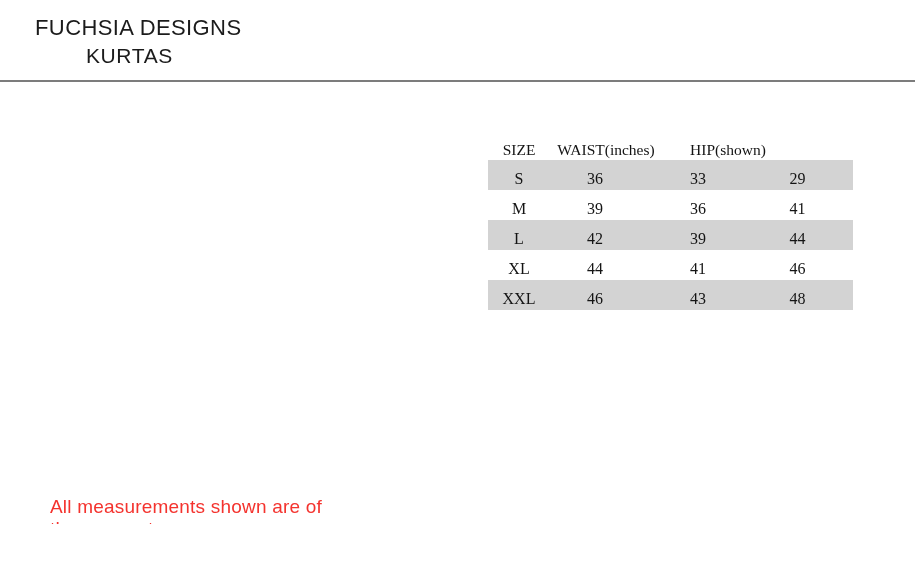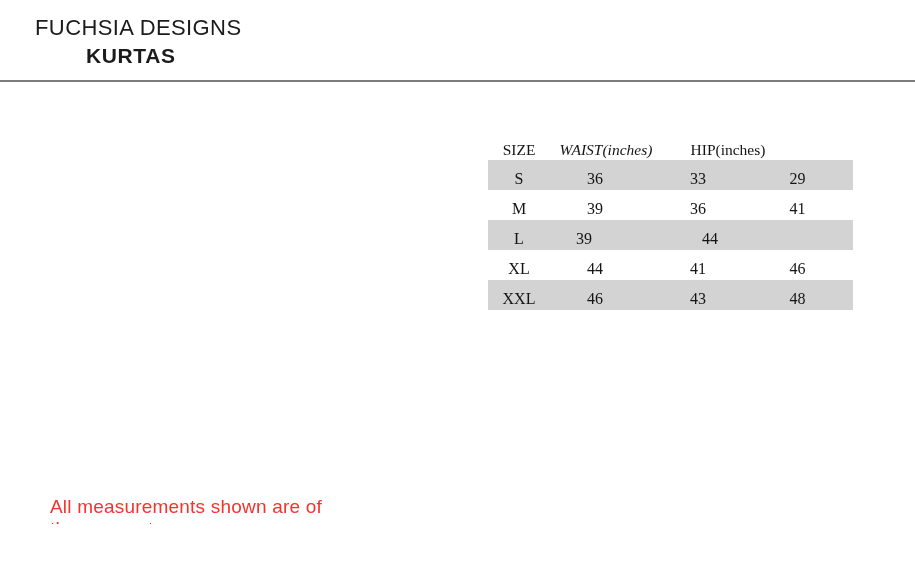--- a/index.html
+++ b/index.html
@@ -19,21 +19,21 @@
     font-family:"Liberation Sans",sans-serif;
     color:#1b1b1b;
   }
   
   .brand-title{
     position:absolute;left:35px;top:15px;
     font-size:22px;font-weight:500;letter-spacing:.4px;color:#1b1b1b;
   }
   .product-title{
     position:absolute;left:86px;top:44px;
-    font-size:21px;font-weight:700;letter-spacing:.6px;color:#1b1b1b;
+    font-size:21px;font-weight:400;letter-spacing:.6px;color:#1b1b1b;
   }
   .header-rule{
     position:absolute;left:0;top:80px;width:915px;height:2px;
     background:var(--divider);
   }
   
   .diagram{position:absolute;left:55px;top:145px;width:240px;height:335px;}
   .diagram svg{display:block;width:240px;height:335px;}
   .garment-line{fill:#ffffff;stroke:var(--outline);stroke-width:3;stroke-linejoin:round;stroke-linecap:round;}
   .thin-line{fill:none;stroke:var(--outline);stroke-width:2;stroke-linecap:round;}
@@ -51,21 +51,21 @@
     position:absolute;left:488px;top:131px;width:365px;
     font-family:"Liberation Serif",serif;color:#141414;
   }
   .trow{
     display:grid;
     grid-template-columns:62px 128px 100px 75px;
     align-items:center;height:30px;
   }
   .thead-row{height:29px;font-size:15.5px;}
   .thead-row .cell{text-align:center;}
-  .thead-row .cell.c2{transform:translateX(-8px);font-style:italic;}
+  .thead-row .cell.c2{transform:translateX(-8px);}
   .tbody .trow{font-size:16px;}
   .tbody .trow:nth-child(odd){background:var(--stripe-gray);}
   .cell{text-align:center;margin-top:8px;}
   .tbody .cell.c1{transform:translateX(-19px);}
   .tbody .cell.c2{transform:translateX(-30px);}
   .tbody .cell.c3{transform:translateX(-18px);}
 </style>
 </head>
 <body>
 
@@ -75,37 +75,38 @@
   <div class="product-title">KURTAS</div>
   <div class="header-rule"></div>
 
 
   <div class="note">All measurements shown are of the garment</div>
 
   <div class="size-table">
     <div class="trow thead-row">
       <div class="cell c0">SIZE</div>
       <div class="cell c2">WAIST(inches)</div>
-      <div class="cell c3">HIP(inches)</div>
+      <div class="cell c3">HIP(shown)</div>
     </div>
     <div class="tbody">
       <div class="trow">
         <div class="cell c0">S</div>
         <div class="cell c1">36</div>
         <div class="cell c2">33</div>
         <div class="cell c3">29</div>
       </div>
       <div class="trow">
         <div class="cell c0">M</div>
         <div class="cell c1">39</div>
         <div class="cell c2">36</div>
         <div class="cell c3">41</div>
       </div>
       <div class="trow">
         <div class="cell c0">L</div>
+        <div class="cell c1">42</div>
         <div class="cell c2">39</div>
         <div class="cell c3">44</div>
       </div>
       <div class="trow">
         <div class="cell c0">XL</div>
         <div class="cell c1">44</div>
         <div class="cell c2">41</div>
         <div class="cell c3">46</div>
       </div>
       <div class="trow">

